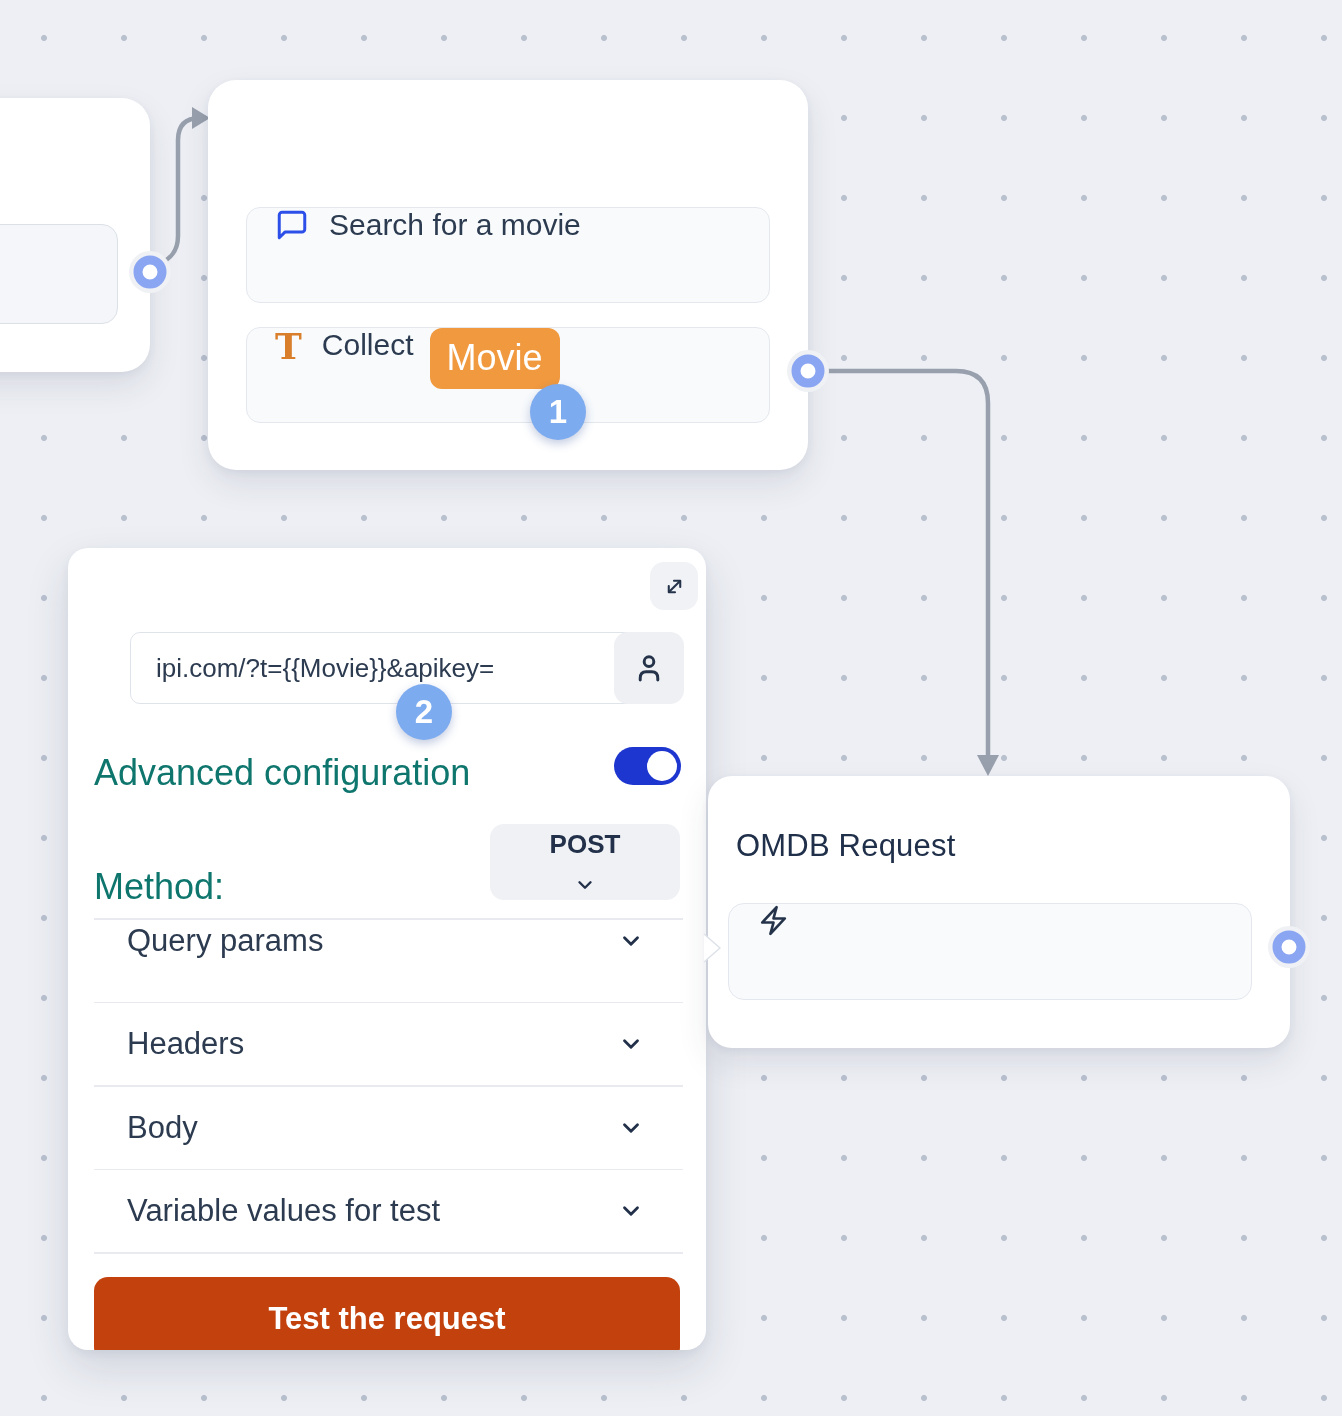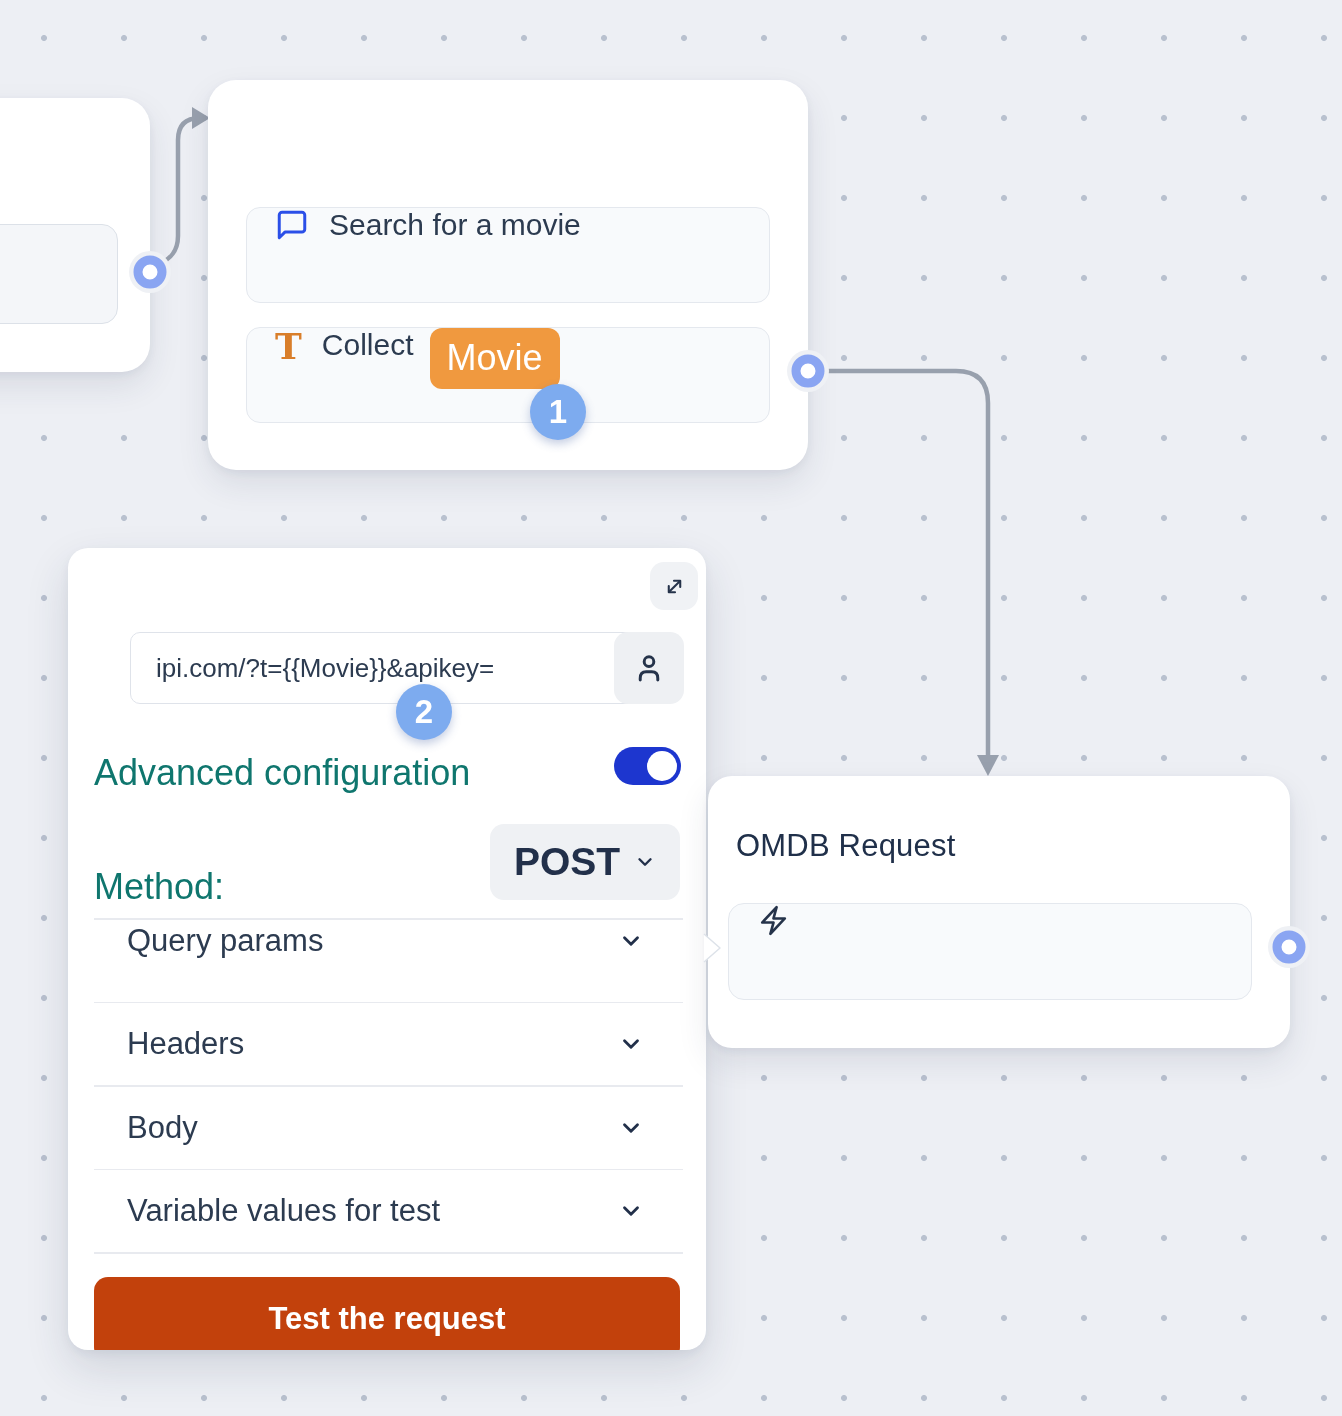--- a/index.html
+++ b/index.html
@@ -55,21 +55,21 @@
   .toggle{
     position:absolute;left:546px;top:199px;width:67px;height:38px;border-radius:19px;
     background:#1d36cf;cursor:pointer;
   }
   .toggle .knob{
     position:absolute;right:4px;top:4px;width:30px;height:30px;border-radius:50%;background:#fff;
   }
   .dropdown{
     position:absolute;left:422px;top:276px;width:190px;height:76px;border-radius:14px;
     background:#eff1f4;display:flex;align-items:center;justify-content:center;gap:14px;
-    font-size:39px;font-weight:600;color:#22304a;cursor:pointer;
+    font-size:26px;font-weight:600;color:#22304a;cursor:pointer;flex-direction:column;
   }
   .divider{position:absolute;left:26px;width:589px;height:1.5px;background:#e8eaef;}
   .acc-row{
     position:absolute;left:0;width:638px;height:82px;cursor:pointer;
   }
   .acc-row .lbl{position:absolute;left:59px;top:50%;transform:translateY(-50%);font-size:31px;color:#2c3b50;}
   .acc-row .chev{position:absolute;left:550px;top:50%;transform:translateY(-50%);}
   .test-btn{
     position:absolute;left:26px;top:729px;width:586px;height:84px;
     background:#c2410c;border:none;border-radius:14px;cursor:pointer;

